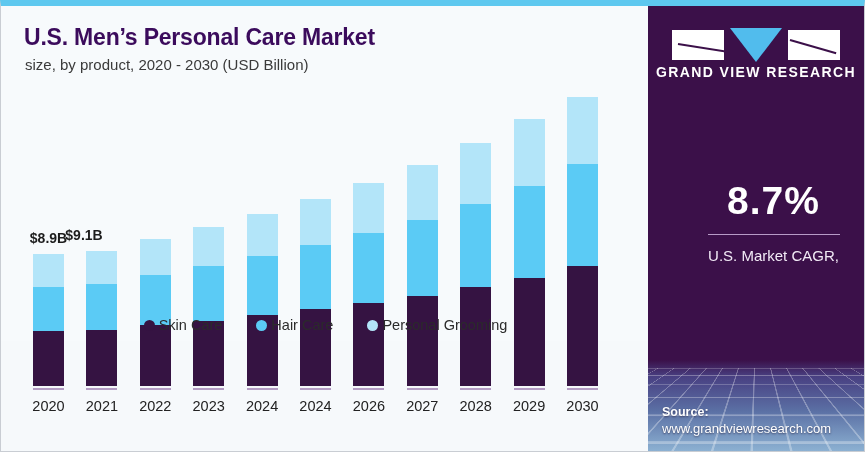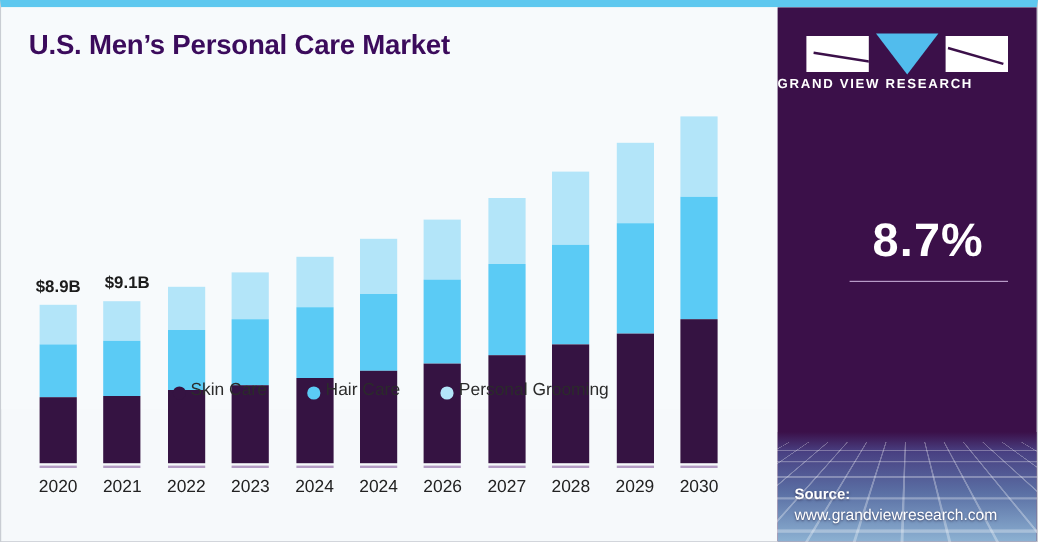--- a/index.html
+++ b/index.html
@@ -88,21 +88,21 @@
   
   #legend {
     position: absolute;
     left: 0; bottom: 8px;
     width: 649px;
     display: flex;
     justify-content: center;
     align-items: center;
     gap: 34px;
   }
-  .legend-item { display: flex; align-items: flex-end; gap: 4px; }
+  .legend-item { display: flex; align-items: center; gap: 4px; }
   .legend-dot { width: 11px; height: 11px; border-radius: 50%; display: block; }
   .legend-label { font-size: 14.5px; color: #2b2b2b; white-space: nowrap; }
 
   
   #brand-panel {
     position: absolute;
     right: 0; top: 0;
     width: 216px; height: 446px;
     background: #3b1049;
     overflow: hidden;
@@ -133,21 +133,22 @@
   .logo-triangle {
     width: 0; height: 0;
     border-left: 26px solid transparent;
     border-right: 26px solid transparent;
     border-top: 34px solid #51bced;
   }
   #logo-wordmark {
     position: absolute;
     left: 0; top: 58px;
     width: 216px;
-    font-size: 11px;
+    text-align: center;
+    font-size: 14px;
     font-weight: bold;
     letter-spacing: 1.4px;
     color: #ffffff;
   }
 
   #cagr-block {
     position: absolute;
     left: 0; top: 175px;
     width: 216px;
     text-align: center;
@@ -200,38 +201,39 @@
   #source-url   { font-size: 13px; line-height: 1.35; }
 </style>
 </head>
 <body>
 
 <div id="infographic">
 
   <div id="chart-panel">
 
     <div id="chart-title">U.S. Men’s Personal Care Market</div>
+    <div id="chart-subtitle">size, by product, 2020 - 2030 (USD Billion)</div>
 
     <div id="plot-area">
         <div class="bar-stack" style="left: 32px;">
           <div class="seg seg-skin" title="Skin Care 2020: 3.7" style="height: 54.8359px; background: rgb(53, 19, 66);"></div>
           <div class="seg seg-hair" title="Hair Care 2020: 3" style="height: 44.4615px; background: rgb(91, 203, 245);"></div>
           <div class="seg seg-grooming" title="Personal Grooming 2020: 2.2" style="height: 32.6051px; background: rgb(179, 229, 249);"></div>
         </div>
         <div class="axis-tick" style="left: 32px;"></div>
         <div class="x-label" style="left: 18.5px;">2020</div>
         <div class="value-label" style="left: 12.5px; bottom: 205.903px;">$8.9B</div>
         <div class="bar-stack" style="left: 85.4px;">
           <div class="seg seg-skin" title="Skin Care 2021: 3.8" style="height: 56.3179px; background: rgb(53, 19, 66);"></div>
           <div class="seg seg-hair" title="Hair Care 2021: 3.1" style="height: 45.9436px; background: rgb(91, 203, 245);"></div>
           <div class="seg seg-grooming" title="Personal Grooming 2021: 2.2" style="height: 32.6051px; background: rgb(179, 229, 249);"></div>
         </div>
         <div class="axis-tick" style="left: 85.4px;"></div>
         <div class="x-label" style="left: 71.9px; margin-top: 16px;">2021</div>
-        <div class="value-label" style="left: 70px; bottom: 208.867px;">$9.1B</div>
+        <div class="value-label" style="left: 48px; bottom: 208.867px;">$9.1B</div>
         <div class="bar-stack" style="left: 138.8px;">
           <div class="seg seg-skin" title="Skin Care 2022: 4.1" style="height: 60.7641px; background: rgb(53, 19, 66);"></div>
           <div class="seg seg-hair" title="Hair Care 2022: 3.4" style="height: 50.3897px; background: rgb(91, 203, 245);"></div>
           <div class="seg seg-grooming" title="Personal Grooming 2022: 2.4" style="height: 35.5692px; background: rgb(179, 229, 249);"></div>
         </div>
         <div class="axis-tick" style="left: 138.8px;"></div>
         <div class="x-label" style="left: 125.3px;">2022</div>
         <div class="bar-stack" style="left: 192.2px;">
           <div class="seg seg-skin" title="Skin Care 2023: 4.4" style="height: 65.2103px; background: rgb(53, 19, 66);"></div>
           <div class="seg seg-hair" title="Hair Care 2023: 3.7" style="height: 54.8359px; background: rgb(91, 203, 245);"></div>
@@ -316,20 +318,21 @@
       <div class="logo-box" id="logo-box-right">
         <span class="slash"></span>
       </div>
     </div>
 
     <div id="logo-wordmark">GRAND VIEW RESEARCH</div>
 
     <div id="cagr-block">
       <div id="cagr-value">8.7%</div>
       <div id="cagr-divider"></div>
+      <div id="cagr-caption-1">U.S. Market CAGR,</div>
     </div>
 
     <div id="mesh">
       <div id="mesh-grid"></div>
     </div>
 
     <div id="source-block">
       <div id="source-label">Source:</div>
       <div id="source-url">www.grandviewresearch.com</div>
     </div>

